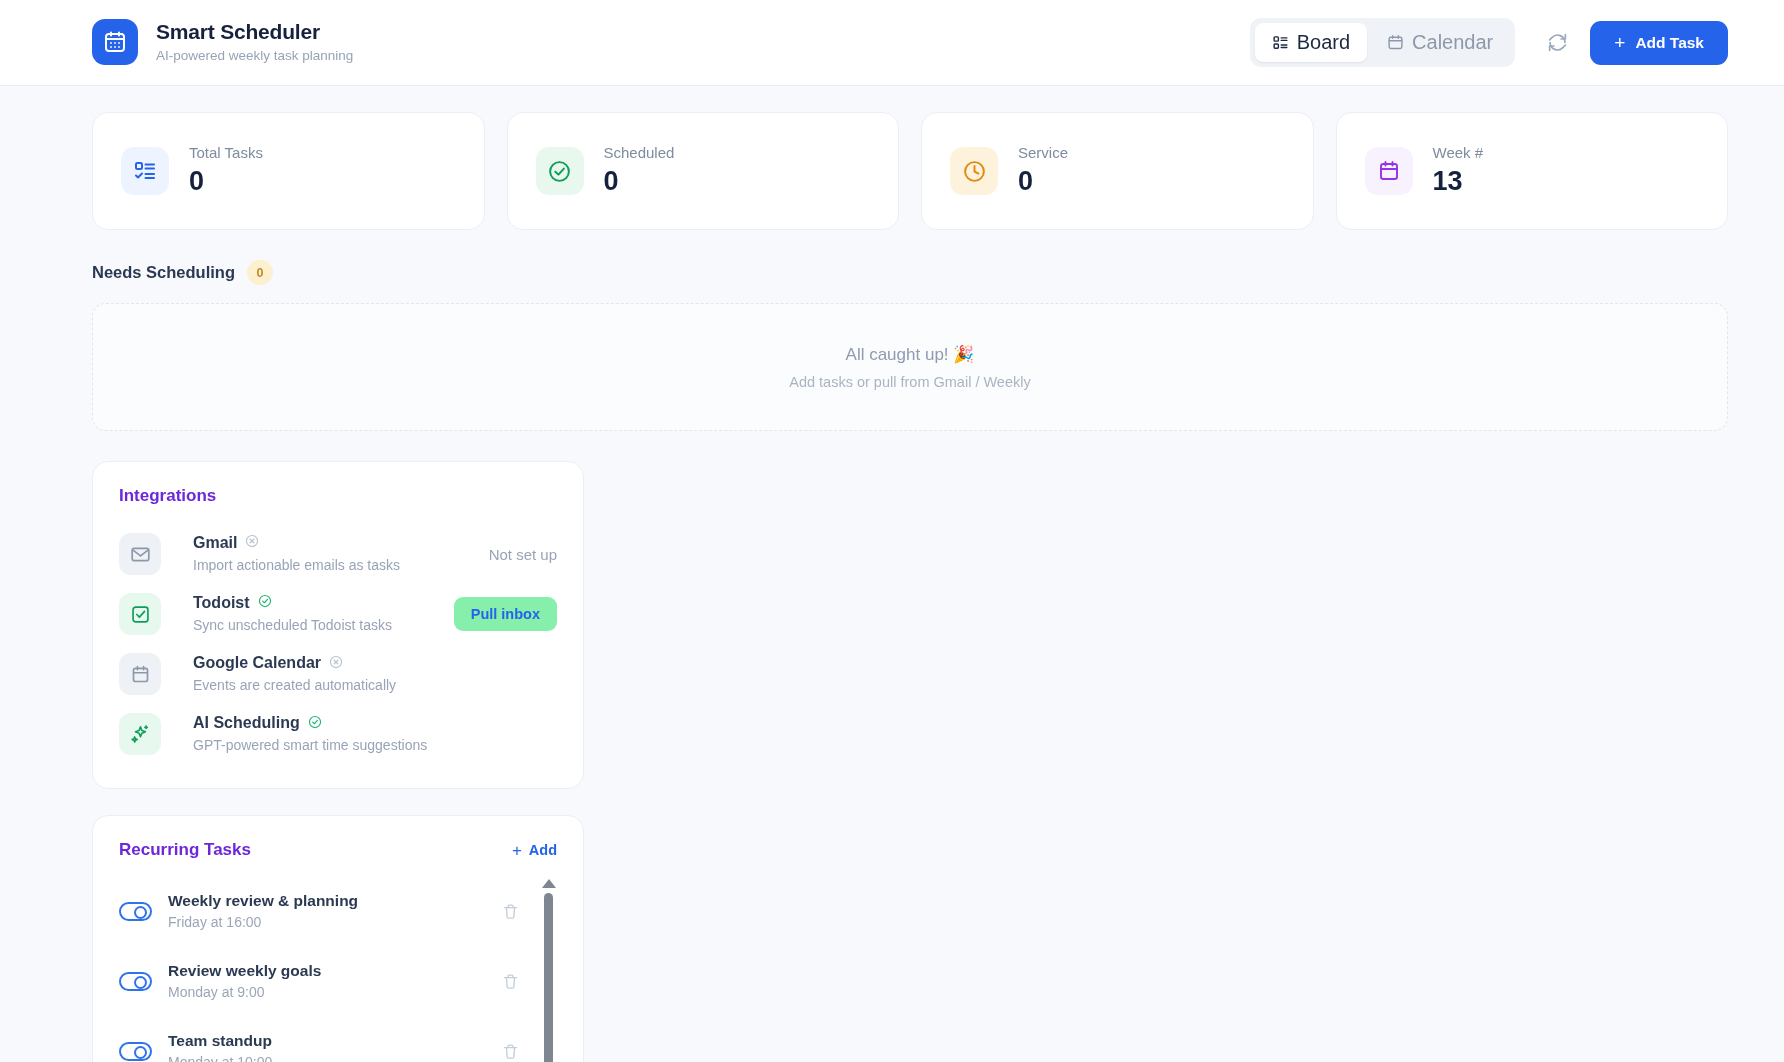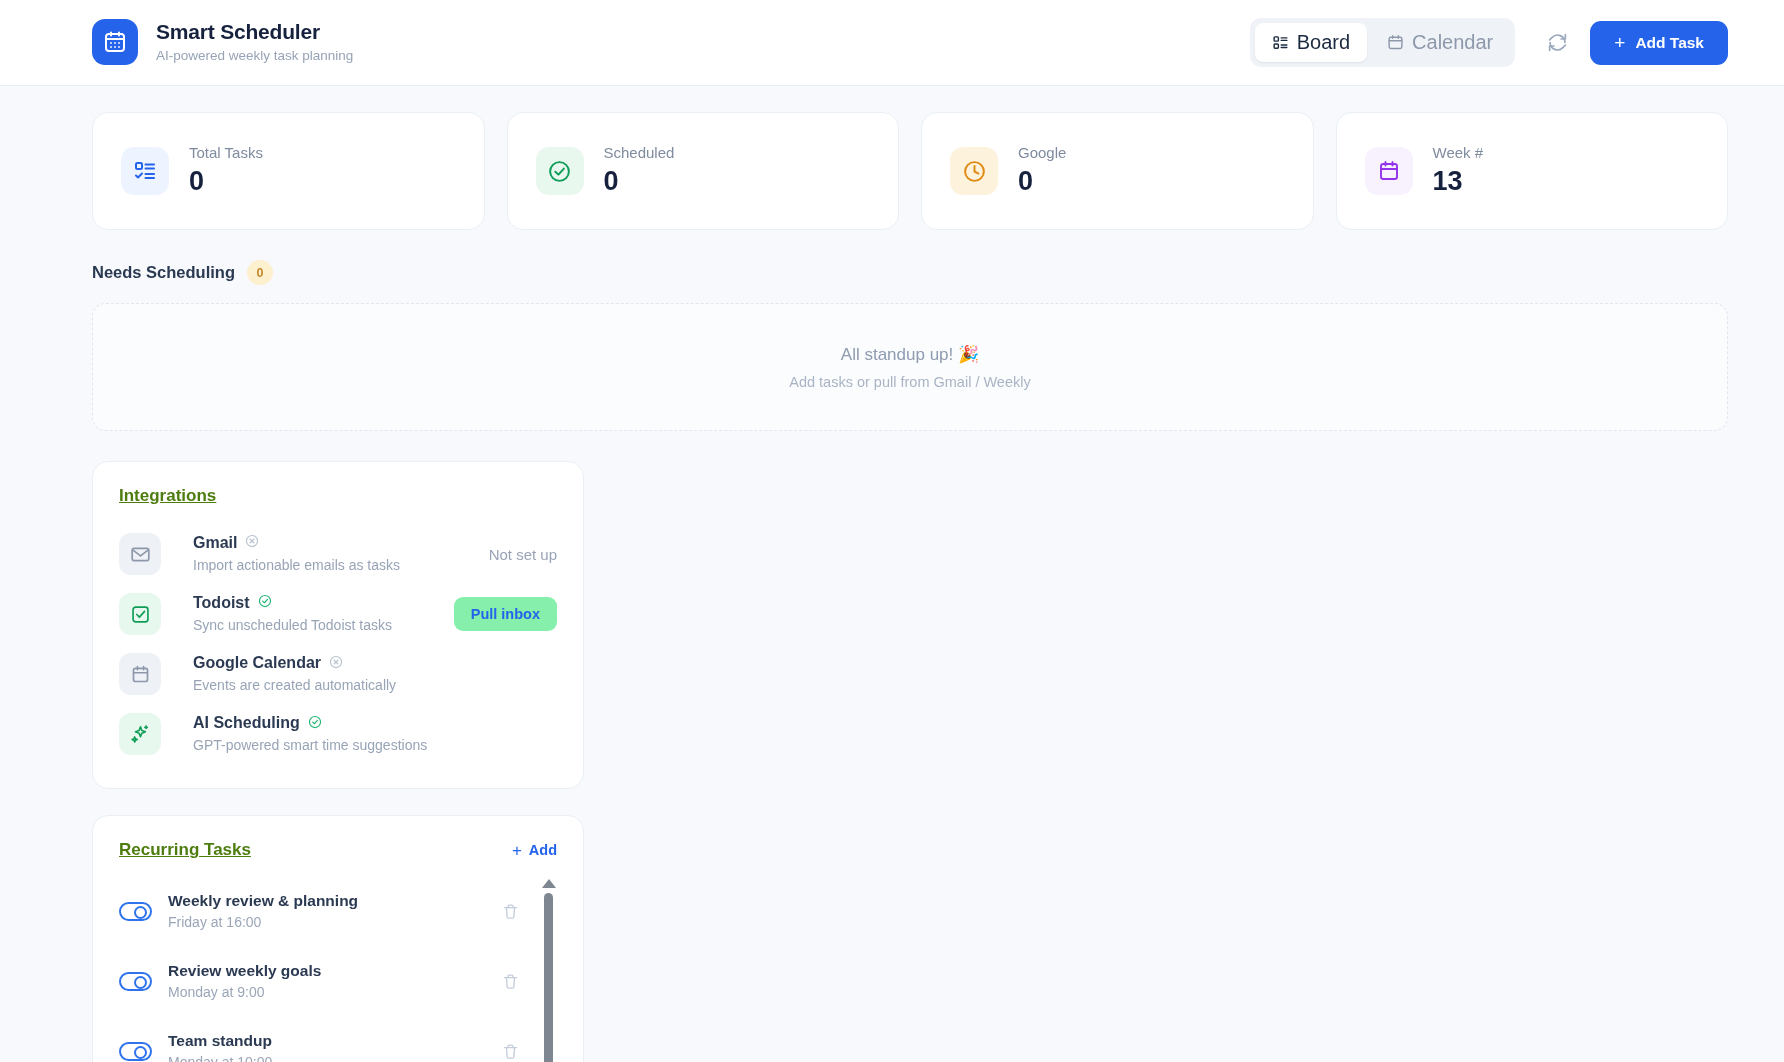--- a/index.html
+++ b/index.html
@@ -206,22 +206,21 @@
   .side-card {
     background: #ffffff;
     border: 1px solid #eaeff6;
     border-radius: 16px;
     padding: 24px 26px;
   }
   .side-card + .side-card { margin-top: 26px; }
   .side-card-title {
     font-size: 17px;
     font-weight: bold;
-    color: #4d7c0f;
-    text-decoration: underline;
+    color: #6d28d9;
   }
 
   .integ-list { margin-top: 18px; }
   .integ-row {
     display: flex;
     align-items: center;
     gap: 32px;
     padding: 9px 0;
   }
   .integ-icon {
@@ -478,21 +477,21 @@
     </div>
 
     <div class="stat-card">
       <div class="stat-icon" style="background:#fdf3dc">
         <svg width="25" height="25" viewBox="0 0 24 24" fill="none" stroke="#e08a11" stroke-width="1.9" stroke-linecap="round" stroke-linejoin="round">
           <circle cx="12" cy="12" r="9"></circle>
           <polyline points="12 6.8 12 12 15.8 14"></polyline>
         </svg>
       </div>
       <div>
-        <div class="stat-label">Google</div>
+        <div class="stat-label">Service</div>
         <div class="stat-value">0</div>
       </div>
     </div>
 
     <div class="stat-card">
       <div class="stat-icon" style="background:#f8f1fe">
         <svg width="24" height="24" viewBox="0 0 24 24" fill="none" stroke="#9333ea" stroke-width="1.9" stroke-linecap="round" stroke-linejoin="round">
           <rect x="4" y="5" width="16" height="15" rx="2.3"></rect>
           <line x1="4" y1="10" x2="20" y2="10"></line>
           <line x1="8.5" y1="3" x2="8.5" y2="6.5"></line>
@@ -507,21 +506,21 @@
   </div>
 
   <div class="content-row">
 
     <div class="col-main">
       <div class="section-head">
         <span class="section-title">Needs Scheduling</span>
         <span class="count-badge">0</span>
       </div>
       <div class="empty-panel">
-        <div class="empty-title">All standup up! 🎉</div>
+        <div class="empty-title">All caught up! 🎉</div>
         <div class="empty-sub">Add tasks or pull from Gmail / Weekly</div>
       </div>
     </div>
 
     <div class="col-side">
 
       <div class="side-card">
         <div class="side-card-title">Integrations</div>
 
         <div class="integ-list">

